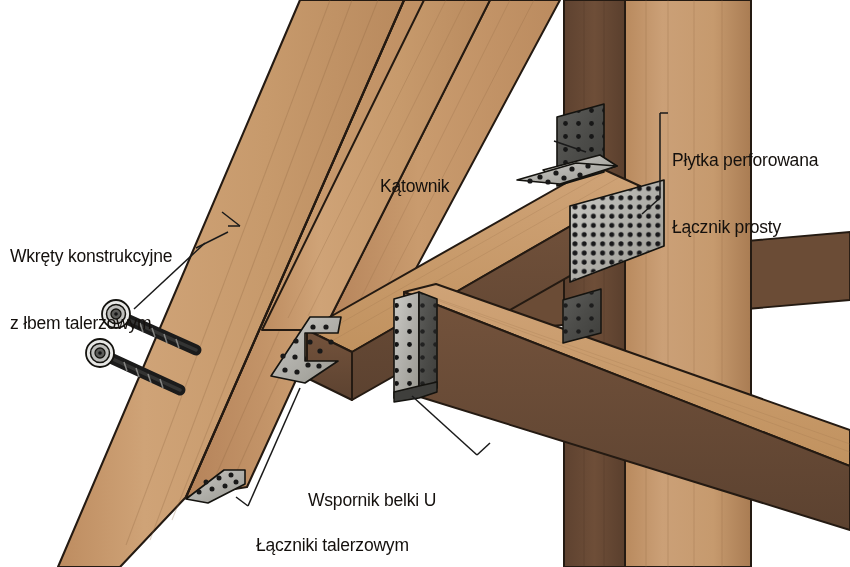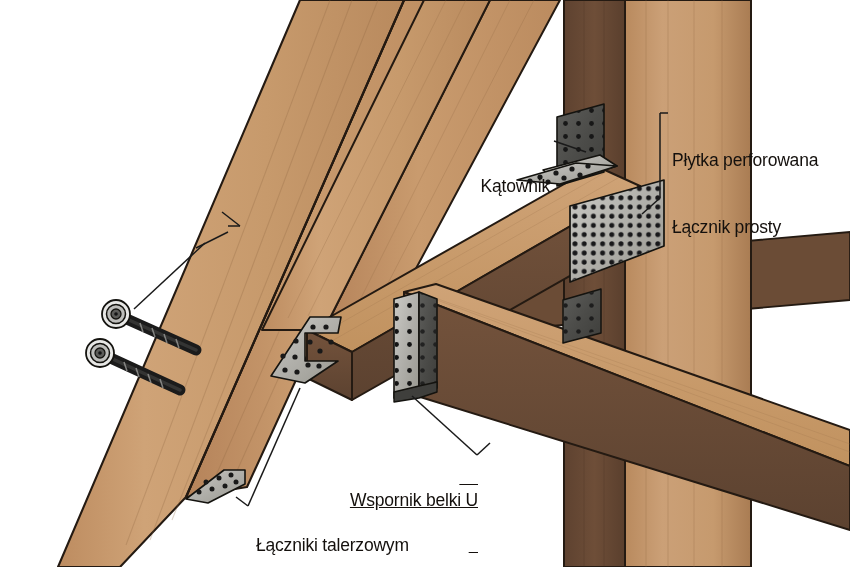--- a/index.html
+++ b/index.html
@@ -25,21 +25,21 @@
   }
   .lbl {
     position: absolute;
     color: #14100d;
     font-family: "Liberation Sans", sans-serif;
     font-size: 17.5px;
     line-height: 1.28;
     white-space: pre;
     letter-spacing: -0.2px;
   }
-  .lbl.right-align { text-align: right; }
+  .lbl.right-align { text-align: left; }
 </style>
 </head>
 <body>
 
 <div id="stage">
 
   <svg id="scene" viewBox="0 0 850 567">
     <defs>
 
       <pattern id="grainLight" width="850" height="567" patternUnits="userSpaceOnUse">
@@ -348,31 +348,35 @@
       <path d="M660,198 L642,214"></path>
 
       <path d="M477,455 L490,443"></path>
       <path d="M477,455 L412,396"></path>
 
       <path d="M248,506 L236,497"></path>
       <path d="M248,506 L300,388"></path>
     </g>
   </svg>
 
+  <div class="lbl right-align" style="left:10px; top:200px; width:210px;">
+    <div>Wkręty konstrukcyjne</div>
+    <div>z łbem talerzowym</div>
+  </div>
 
   <div class="lbl right-align" style="left:380px; top:130px; width:170px;">
     <div>Kątownik</div>
   </div>
 
   <div class="lbl" style="left:672px; top:104px; width:180px;">
     <div>Płytka perforowana</div>
     <div>Łącznik prosty</div>
   </div>
 
-  <div class="lbl right-align" style="left:300px; top:444px; width:178px;text-decoration:underline;">
+  <div class="lbl right-align" style="left:308px; top:444px; width:178px;">
     <div>Wspornik belki U</div>
   </div>
 
   <div class="lbl" style="left:256px; top:489px; width:230px;">
     <div>Łączniki talerzowym</div>
   </div>
 
 </div>
 
 </body></html>

